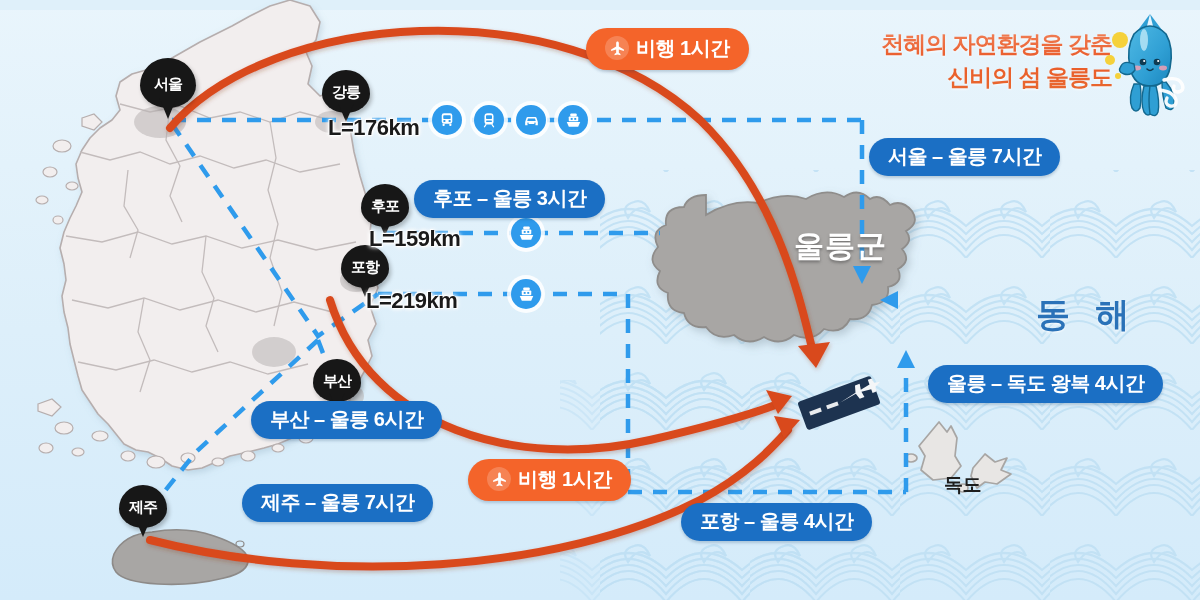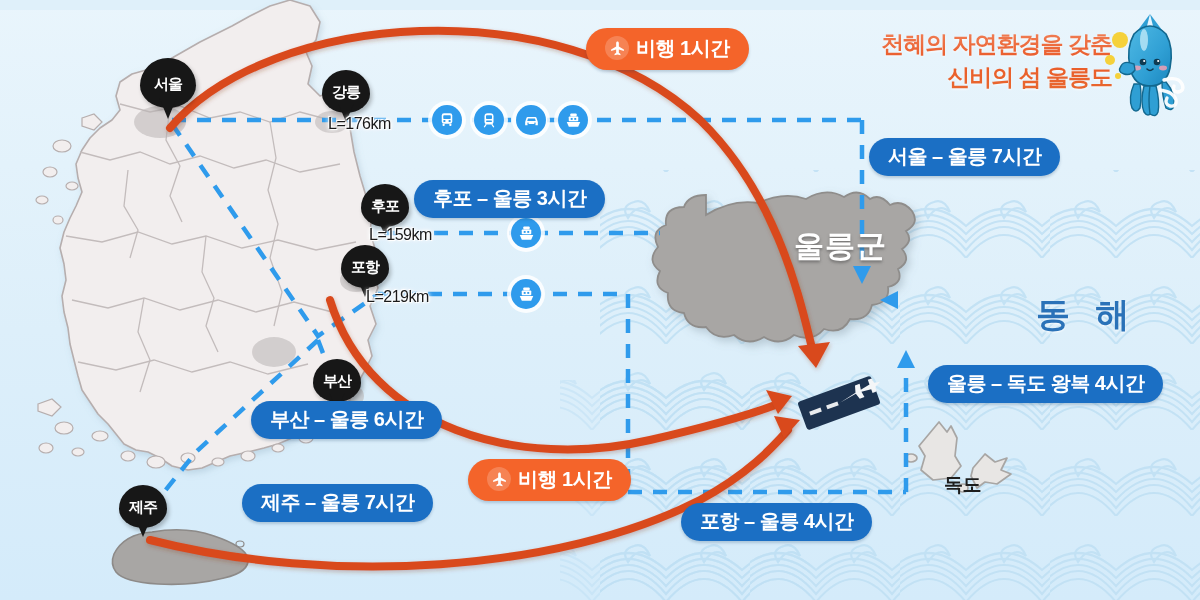--- a/index.html
+++ b/index.html
@@ -51,21 +51,21 @@
     position:relative;z-index:2;color:#fff;font-size:15px;font-weight:bold;
     letter-spacing:-1px;line-height:1;
   }
   .pin.small{width:48px;}
   .pin.small .bubble{width:48px;height:43px;}
   .pin.small .bubble::after{top:33px;border-left:8px solid transparent;border-right:8px solid transparent;border-top:19px solid #171717;}
   .pin.small .pname{font-size:15px;}
 
   
   .dist{
-    position:absolute;font-size:16px;font-weight:normal;color:#1a1a1a;
+    position:absolute;font-size:22px;font-weight:bold;color:#1a1a1a;
     letter-spacing:-0.5px;
     text-shadow:0 0 4px #fff,0 0 4px #fff,0 0 6px #fff,1px 1px 0 #fff,-1px -1px 0 #fff;
     white-space:nowrap;
   }
 
   
   .tchip{
     position:absolute;width:30px;height:30px;border-radius:50%;
     background:#2f9bec;display:flex;align-items:center;justify-content:center;
     box-shadow:0 0 0 4px rgba(255,255,255,.85);

